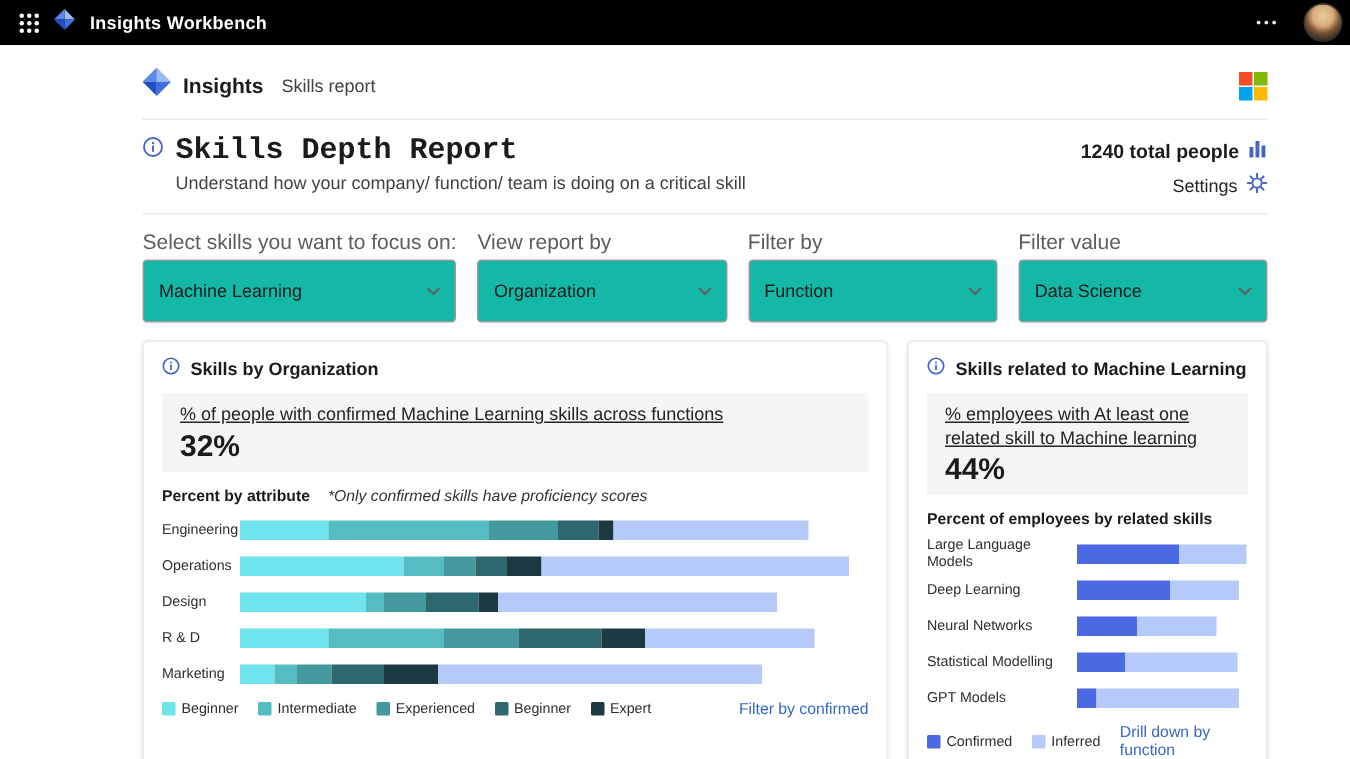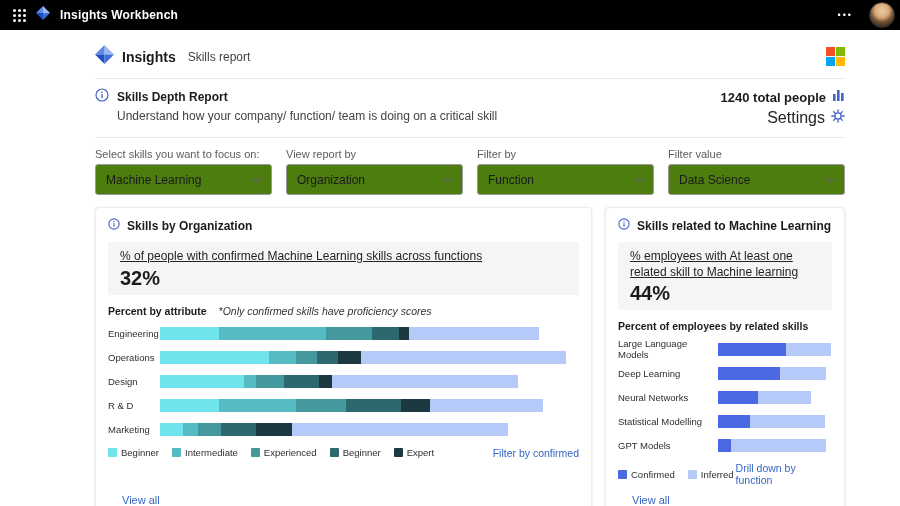--- a/index.html
+++ b/index.html
@@ -22,30 +22,30 @@
   .divider { border-bottom:1px solid #e8e8e8; }
 
   .brand-row { display:flex; align-items:center; gap:8px; padding:15px 0 10px; }
   .brand-name { font-size:14px; font-weight:bold; }
   .brand-page { font-size:12px; color:#424242; margin-left:4px; }
   .ms-logo { margin-left:auto; display:grid; grid-template-columns:repeat(2,9px); grid-auto-rows:9px; gap:1px; }
 
   .title-block { padding:9px 0 10px; }
   .title-row { display:flex; align-items:center; justify-content:space-between; }
   .title-left { display:flex; align-items:center; gap:8px; }
-  .page-title { font-size:12px; font-weight:600; }
+  .page-title { font-size:20px; font-weight:600;font-family:Liberation Mono, monospace; }
   .total-people { display:flex; align-items:center; gap:6px; font-size:13px; font-weight:bold; }
   .subtitle-row { display:flex; align-items:flex-start; justify-content:space-between; margin-top:3px; }
   .subtitle { font-size:12px; color:#424242; padding-left:22px; }
-  .settings { display:flex; align-items:center; gap:6px; font-size:16px; color:#242424; cursor:pointer; }
+  .settings { display:flex; align-items:center; gap:6px; font-size:12px; color:#242424; cursor:pointer; }
 
   .filters { display:flex; gap:14px; padding:10px 0 12px; }
   .filter { flex:1; }
-  .filter-label { font-size:11px; color:#5c5c5c; margin-bottom:4px; white-space:nowrap; }
-  .dropdown { height:31px; border:1px solid #9a9a9a; border-radius:3px; background:#4d7c0f; display:flex;
+  .filter-label { font-size:14px; color:#5c5c5c; margin-bottom:4px; white-space:nowrap; }
+  .dropdown { height:42px; border:1px solid #9a9a9a; border-radius:3px; background:#14b8a6; display:flex;
     align-items:center; justify-content:space-between; padding:0 9px 0 10px; font-size:12px; cursor:pointer; }
 
   
   .cards { display:flex; gap:13px; align-items:stretch; }
   .card { background:#fff; border:1px solid #ededed; border-radius:4px; padding:10px 12px 8px;
     box-shadow:0 1.6px 3.6px rgba(0,0,0,.09), 0 .3px .9px rgba(0,0,0,.06); display:flex; flex-direction:column; }
   .card-left { width:497px; }
   .card-right { flex:1; }
   .card-title-row { display:flex; align-items:center; gap:7px; font-size:12px; font-weight:bold; }
   .kpi { background:#f5f5f5; margin-top:9px; padding:7px 12px 5px; }
@@ -55,21 +55,21 @@
   .chart-heading { font-size:10.5px; font-weight:bold; }
   .chart-note { font-size:10.5px; color:#333;font-style:italic; }
 
   .bar-row { display:flex; align-items:center; height:24px; }
   .bar-label { font-size:9.5px; color:#2e2e2e; flex-shrink:0; }
   .c1 .bar-label { width:52px; }
   .c2 .bar-label { width:100px; }
   .bar-track { flex:1; height:13px; display:flex; }
   .bar-seg { height:100%; }
 
-  .legend-row { display:flex; align-items:center; gap:2px; margin-top:5px; }
+  .legend-row { display:flex; align-items:center; gap:13px; margin-top:5px; }
   .legend-item { display:flex; align-items:center; gap:4px; font-size:9.5px; color:#2e2e2e; }
   .chip { width:9px; height:9px; border-radius:1px; flex-shrink:0; }
   .link { color:var(--link,#3566C4); font-size:10.5px; cursor:pointer; text-decoration:none;margin-left:14px; }
   .legend-row .link { margin-left:auto; }
   .viewall { margin-top:auto; padding-top:8px; font-size:11px; }
 </style>
 </head>
 <body>
 
 <header class="topbar">

